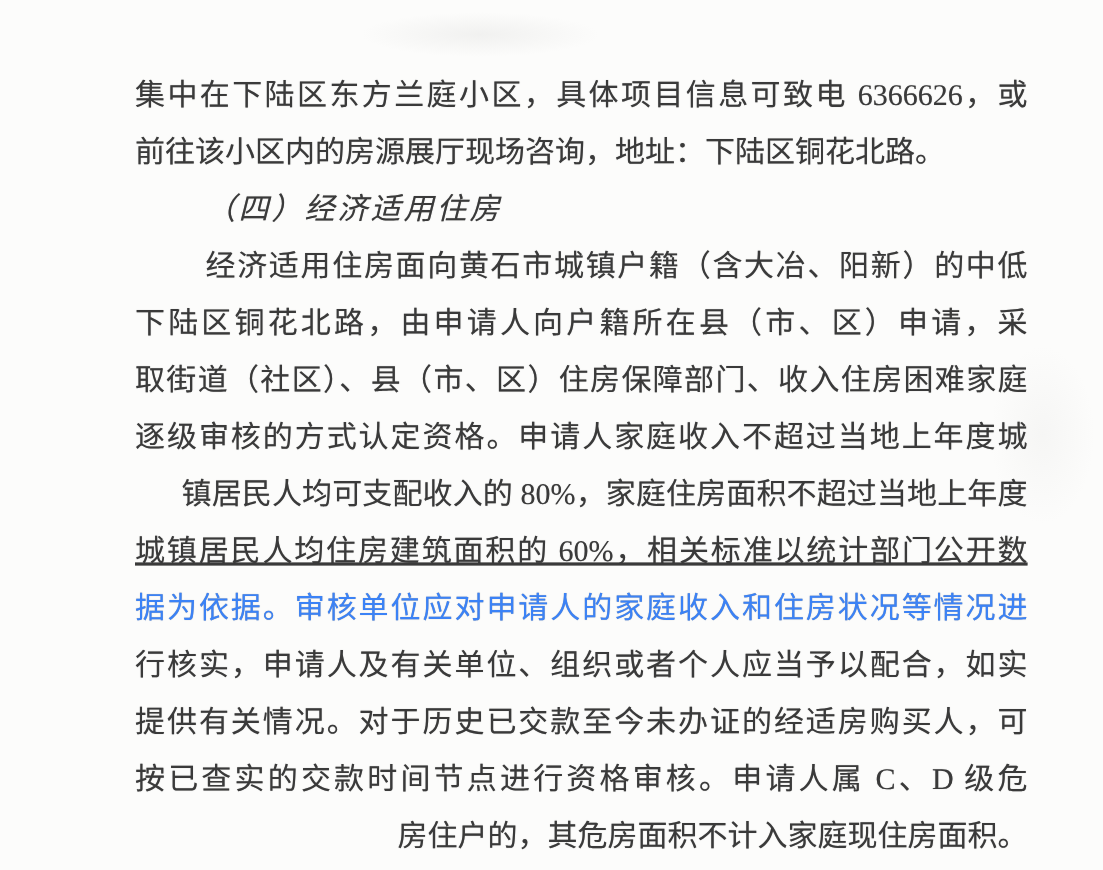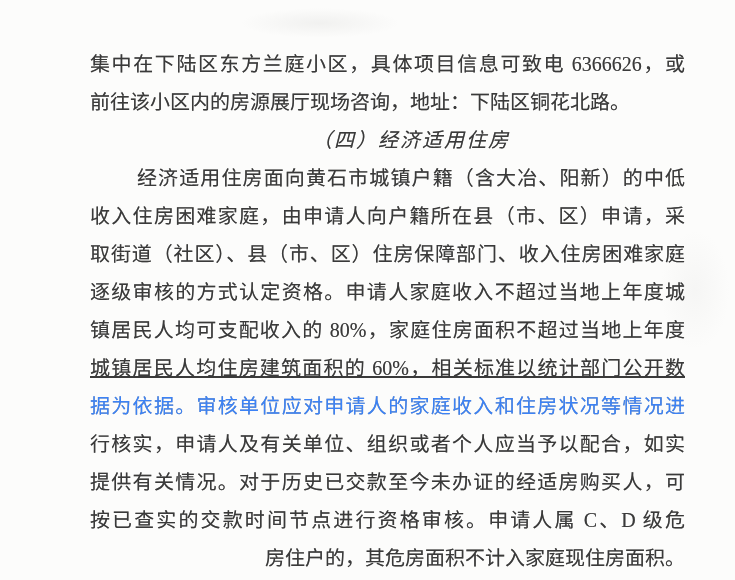--- a/index.html
+++ b/index.html
@@ -49,42 +49,41 @@
     text-shadow: 0 0 0.5px rgba(70,70,70,0.55);
   }
   .line.justify {
     white-space: normal;
     text-align: justify;
     text-align-last: justify;
     word-break: break-all;
   }
   .line.indent {
     padding-left: 47px;
-    text-align: center;
   }
   .line.heading {
     font-style: italic;
     letter-spacing: 2px;
   }
 </style>
 </head>
 <body style="background: rgb(252, 252, 251);">
 
 <div class="page">
   <div class="smudge-1"></div>
   <div class="smudge-2"></div>
   <div class="text-block" id="text-block">
       <div class="line justify" style="color: rgb(58, 58, 58);">集中在下陆区东方兰庭小区，具体项目信息可致电 6366626，或</div>
       <div class="line" style="color: rgb(58, 58, 58);">前往该小区内的房源展厅现场咨询，地址：下陆区铜花北路。</div>
       <div class="line indent heading" style="color: rgb(58, 58, 58);">（四）经济适用住房</div>
       <div class="line indent justify" style="color: rgb(58, 58, 58);">经济适用住房面向黄石市城镇户籍（含大冶、阳新）的中低</div>
-      <div class="line justify" style="color: rgb(58, 58, 58);">收入住房困难家庭，由申请人向户籍所在县（市、区）申请，采</div>
+      <div class="line justify" style="color: rgb(58, 58, 58);">下陆区铜花北路，由申请人向户籍所在县（市、区）申请，采</div>
       <div class="line justify" style="color: rgb(58, 58, 58);">取街道（社区）、县（市、区）住房保障部门、收入住房困难家庭</div>
       <div class="line justify" style="color: rgb(58, 58, 58);">逐级审核的方式认定资格。申请人家庭收入不超过当地上年度城</div>
-      <div class="line justify" style="color: rgb(58, 58, 58);">镇居民人均可支配收入的 80%，家庭住房面积不超过当地上年度</div>
+      <div class="line justify" style="color: rgb(58, 58, 58); margin-left: 31px;">镇居民人均可支配收入的 80%，家庭住房面积不超过当地上年度</div>
       <div class="line justify" style="color: rgb(58, 58, 58); text-decoration: underline;">城镇居民人均住房建筑面积的 60%，相关标准以统计部门公开数</div>
       <div class="line justify" style="color: #3b82f6;">据为依据。审核单位应对申请人的家庭收入和住房状况等情况进</div>
       <div class="line justify" style="color: rgb(58, 58, 58);">行核实，申请人及有关单位、组织或者个人应当予以配合，如实</div>
       <div class="line justify" style="color: rgb(58, 58, 58);">提供有关情况。对于历史已交款至今未办证的经适房购买人，可</div>
       <div class="line justify" style="color: rgb(58, 58, 58);">按已查实的交款时间节点进行资格审核。申请人属 C、D 级危</div>
       <div class="line" style="color: rgb(58, 58, 58); text-align: right;">房住户的，其危房面积不计入家庭现住房面积。</div>
     </div>
 </div>
 
 </body></html>

